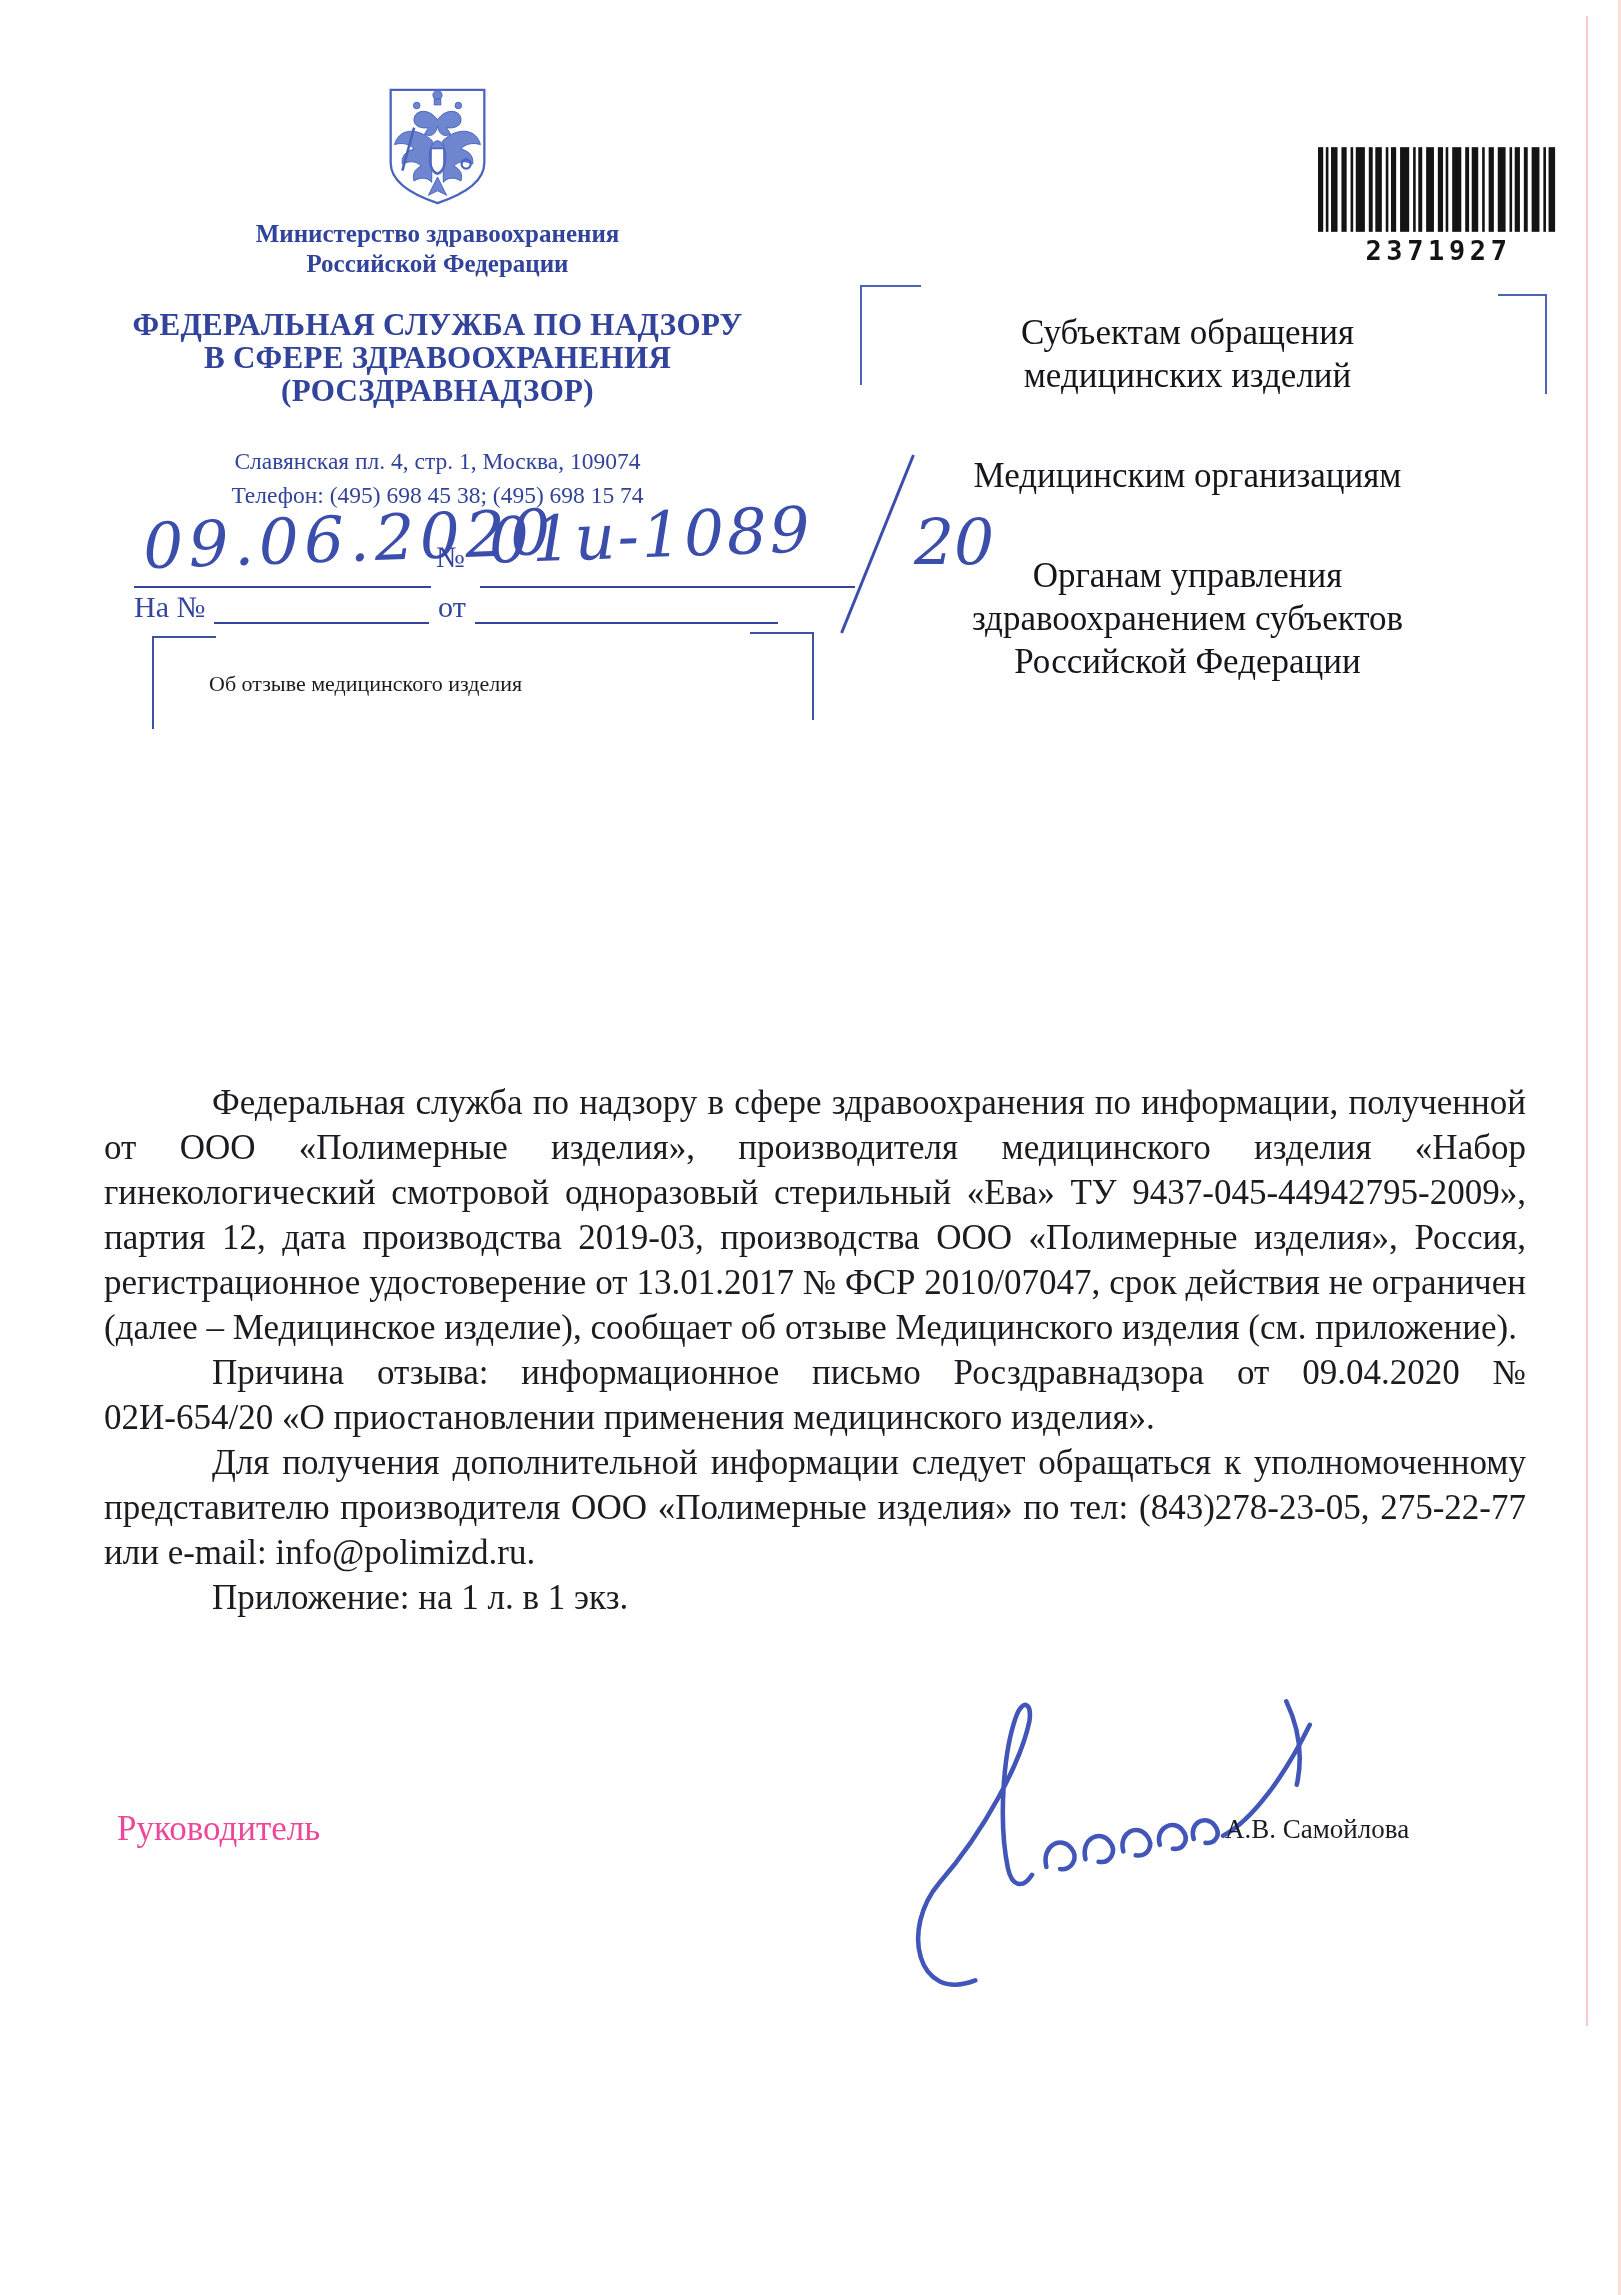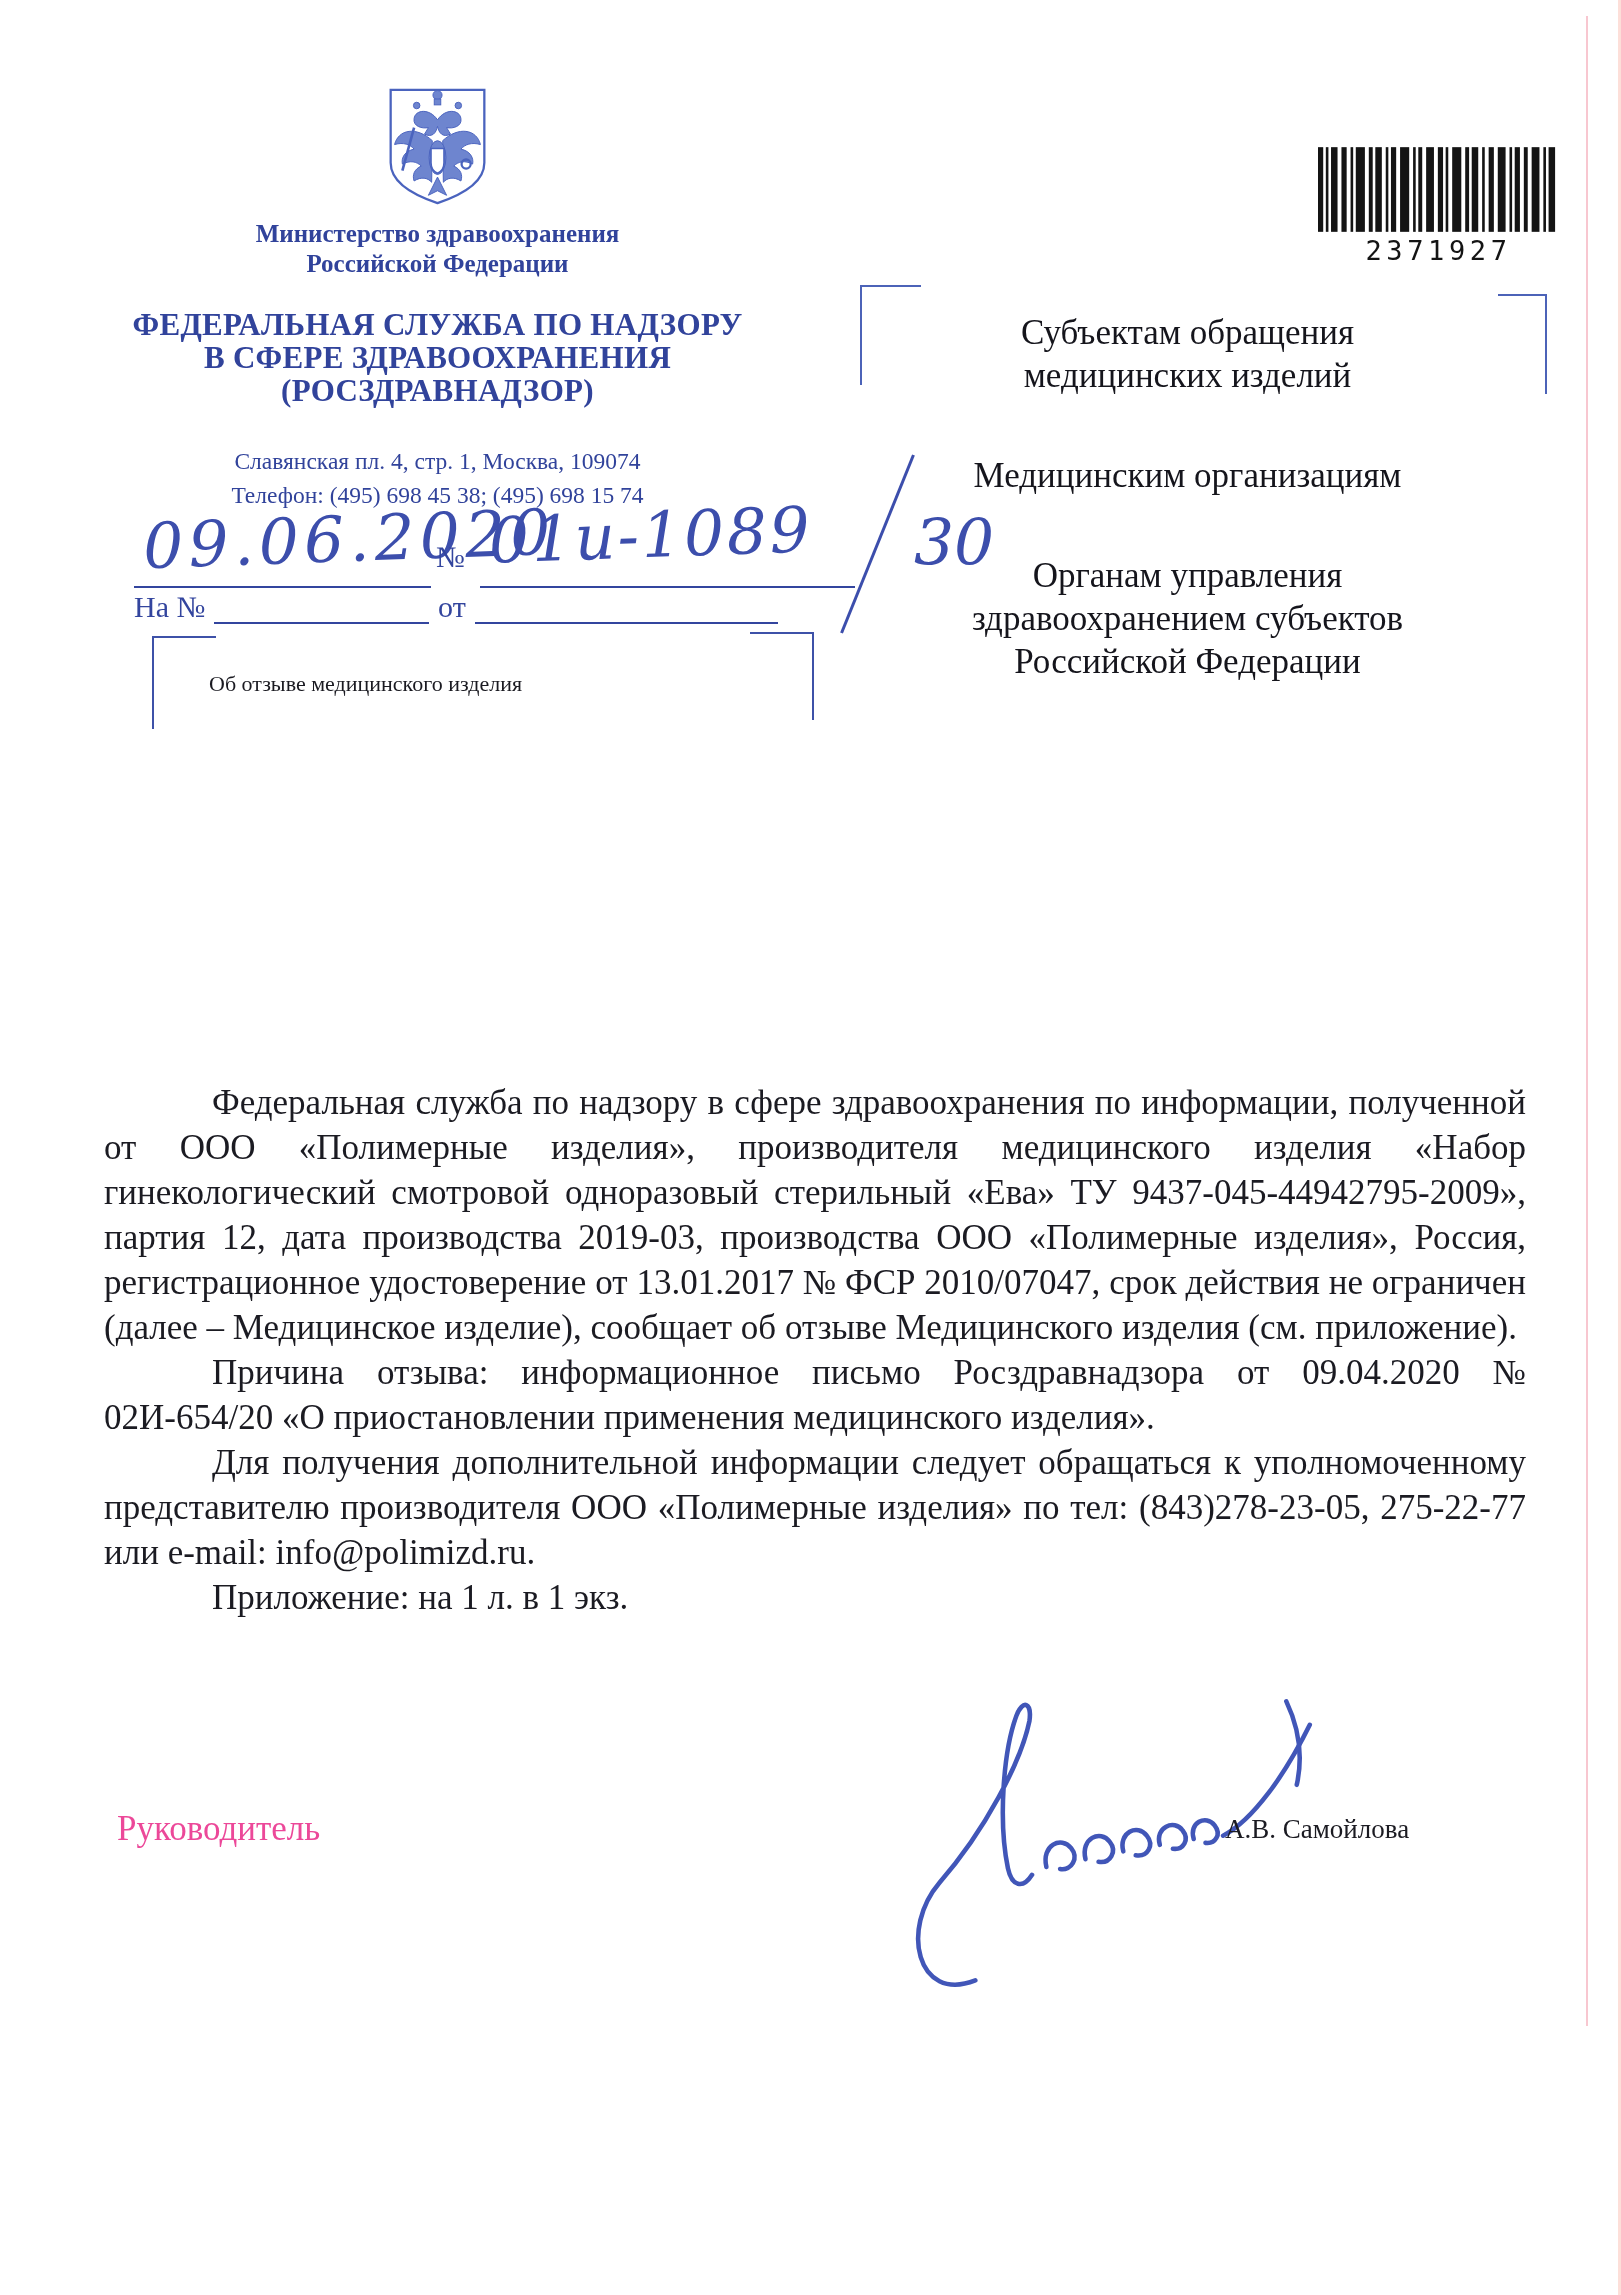--- a/index.html
+++ b/index.html
@@ -14,21 +14,21 @@
   .scan-line-2 { position:absolute; left:1618px; top:0; width:2.6px; height:2295px; background:rgba(250,175,160,0.40); }
 
   
   .letterhead { position:absolute; left:131px; top:86px; width:613px; text-align:center; color:#31439b; }
   .emblem { display:block; margin:0 auto; width:107px; height:121px; }
   .ministry { font-weight:bold; font-size:25px; line-height:30px; margin-top:11.7px; }
   .service  { font-weight:bold; font-size:31px; line-height:33px; margin-top:29px; letter-spacing:0.3px; }
   .addr     { font-size:23.5px; line-height:34px; margin-top:37px; }
 
   
-  .barcode-wrap { position:absolute; left:1318px; top:147px; width:241px; text-align:center; }
+  .barcode-wrap { position:absolute; left:1318px; top:147px; width:241px; text-align:center;font-weight:bold; }
   .barcode-num  { font-family:"DejaVu Sans Mono",monospace; font-size:27px; letter-spacing:4.6px; color:#141414; margin-top:1.3px; }
 
   
   .ref { position:absolute; left:131px; top:502px; width:927px; height:157px; color:#3c4eac; }
   .hw { font-family:"DejaVu Serif",serif; font-style:italic; color:#3c4eac; white-space:nowrap; }
   .hw-date { position:absolute; left:11.7px;  top:1.3px;  font-size:63px; letter-spacing:5.2px; transform:rotate(-2deg); }
   .hw-num  { position:absolute; left:358px; top:-2.6px; font-size:63px; letter-spacing:2.6px; transform:rotate(-2deg); }
   .hw-20   { position:absolute; left:783px; top:5.2px; font-size:63px; }
   .hw-slash{ position:absolute; left:745px; top:-54px; height:192px; border-left:3.3px solid #3c4eac; transform:rotate(22deg); }
   .ref-underline-1 { position:absolute; left:3.3px;   top:84px; width:297px; border-top:2.6px solid #33459e; }
@@ -135,21 +135,21 @@
       </g>
     </svg>
     <div class="barcode-num">2371927</div>
   </div>
 
   <div class="ref">
     <span class="hw hw-date">09.06.2020</span>
     <span class="ref-no-sign">№</span>
     <span class="hw hw-num">01и-1089</span>
     <span class="hw-slash"></span>
-    <span class="hw hw-20">30</span>
+    <span class="hw hw-20">20</span>
     <div class="ref-underline-1"></div>
     <div class="ref-underline-2"></div>
   </div>
 
   <div class="reply-row">
     <span>На №</span>
     <span class="blank blank-1"></span>
     <span>от</span>
     <span class="blank blank-2"></span>
   </div>

